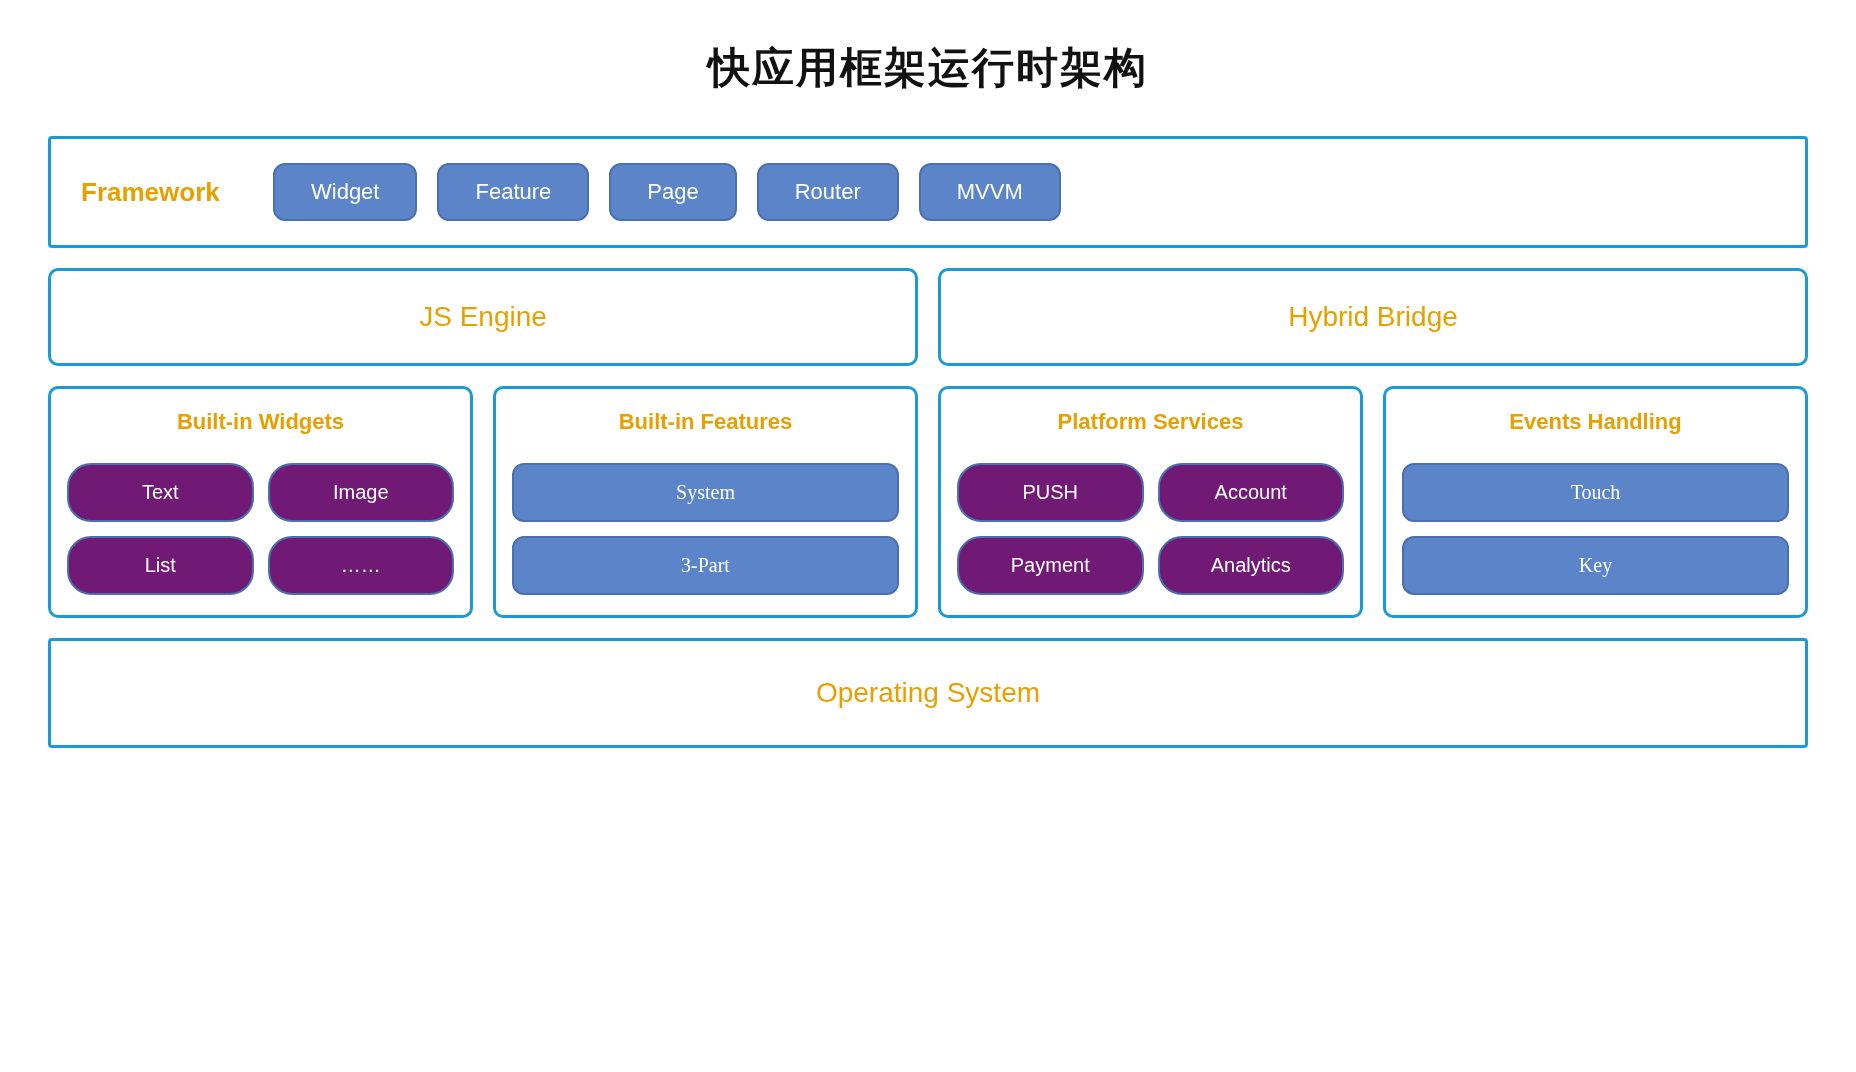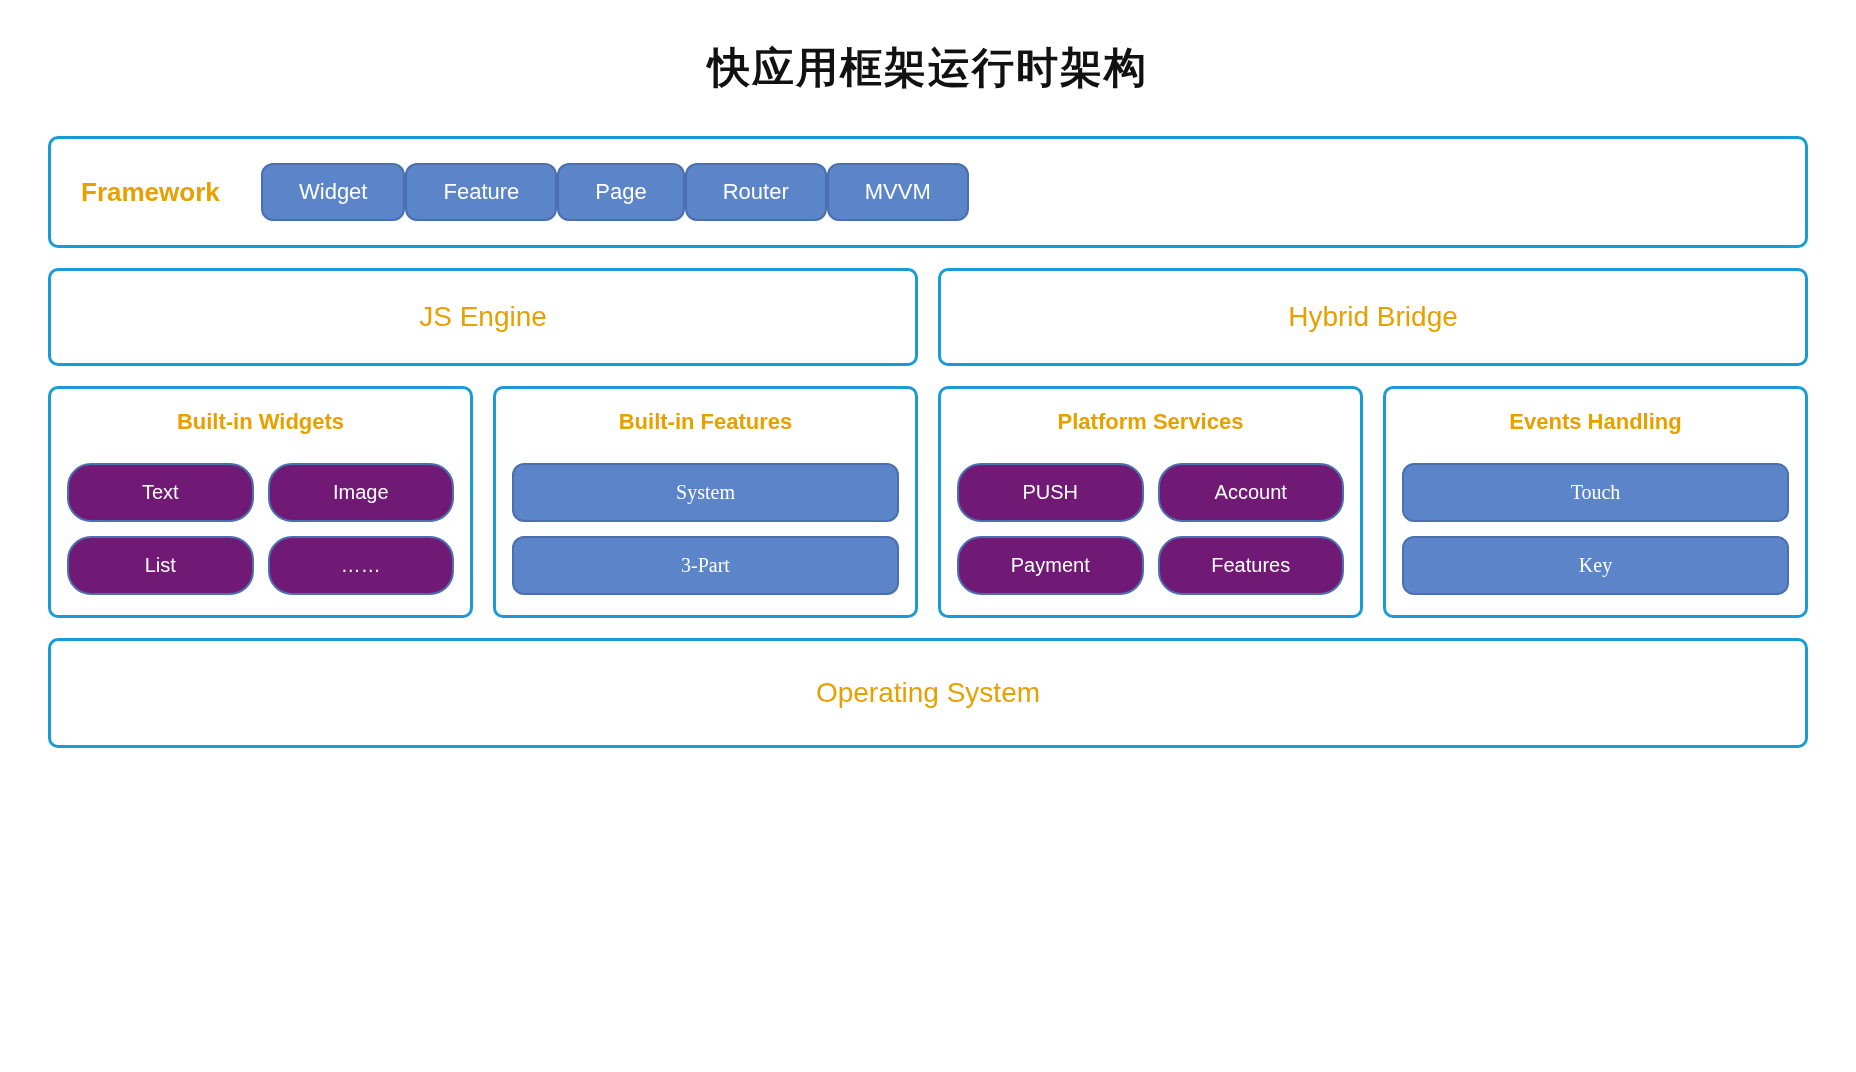--- a/index.html
+++ b/index.html
@@ -26,21 +26,21 @@
       width: 100%;
       max-width: 1760px;
       display: flex;
       flex-direction: column;
       gap: 20px;
     }
 
     
     .section-box {
       border: 3px solid #1a9bd7;
-      border-radius: 10px;
+      border-radius: 4px;
       padding: 24px 30px;
       background: #fff;
     }
 
     
     .framework-row {
       display: flex;
       align-items: center;
       gap: 30px;
     }
@@ -48,22 +48,24 @@
     .section-label {
       font-size: 26px;
       font-weight: 600;
       color: #e8a000;
       white-space: nowrap;
       min-width: 150px;
     }
 
     .chips-row {
       display: flex;
+      gap: 20px;
       flex-wrap: wrap;
       align-items: flex-start;
+      margin-left: 12px;
     }
 
     .chip {
       background: #5b85c8;
       color: #fff;
       border: 2px solid #4a70b0;
       border-radius: 12px;
       padding: 14px 36px;
       font-size: 22px;
       font-weight: 500;
@@ -215,21 +217,21 @@
         <div class="chip-full">3-Part</div>
       </div>
     </div>
 
     <div class="module-box">
       <span class="module-title">Platform Services</span>
       <div class="chips-grid">
         <div class="chip-small">PUSH</div>
         <div class="chip-small">Account</div>
         <div class="chip-small">Payment</div>
-        <div class="chip-small">Features</div>
+        <div class="chip-small">Analytics</div>
       </div>
     </div>
 
     <div class="module-box">
       <span class="module-title">Events Handling</span>
       <div class="chips-col">
         <div class="chip-full">Touch</div>
         <div class="chip-full">Key</div>
       </div>
     </div>

